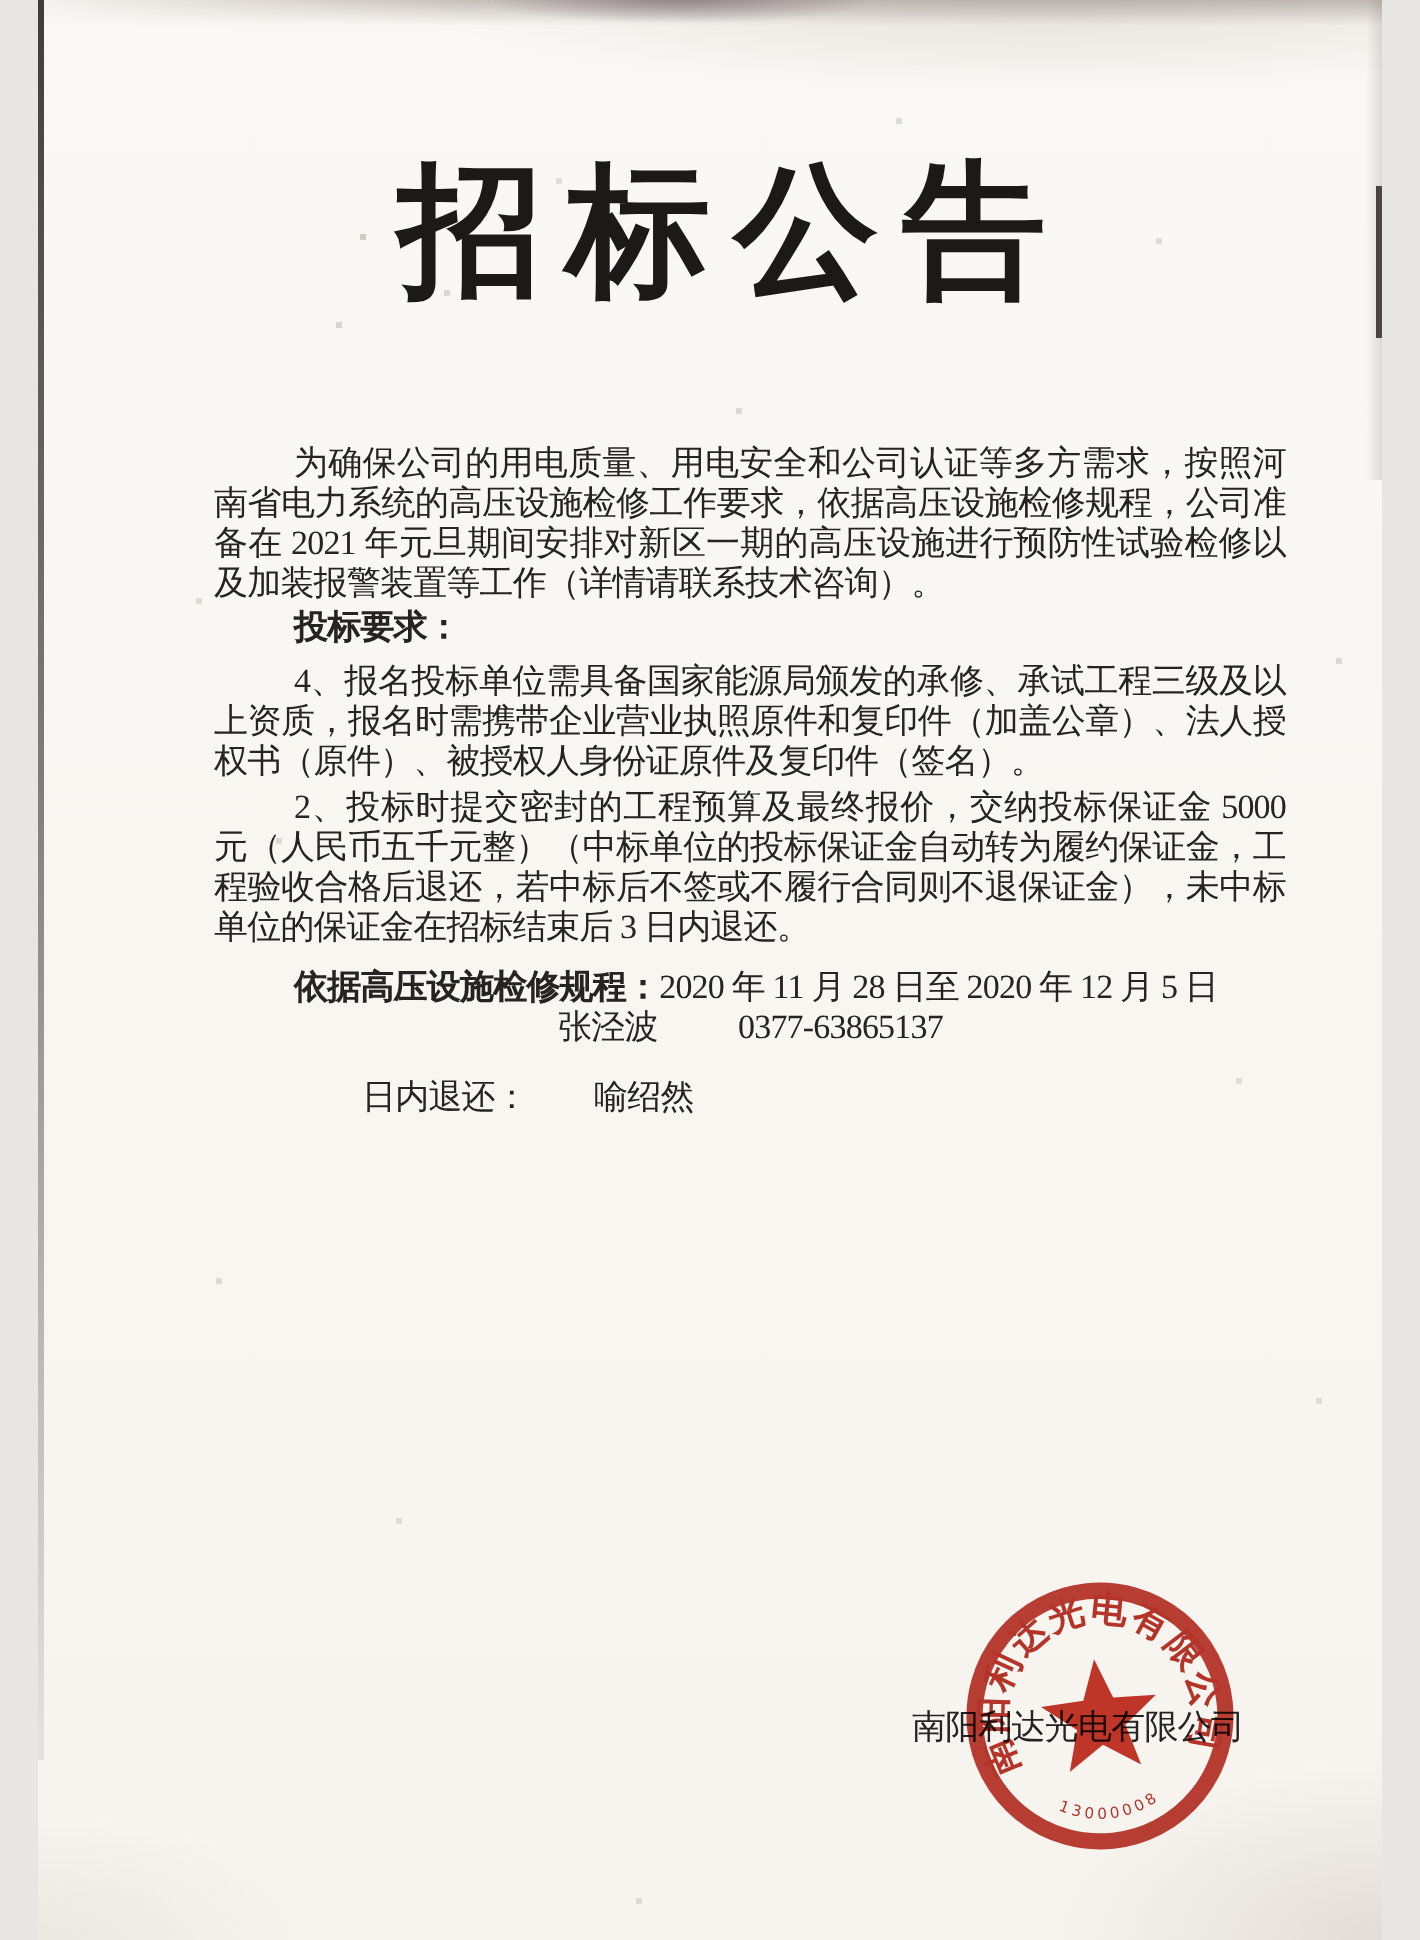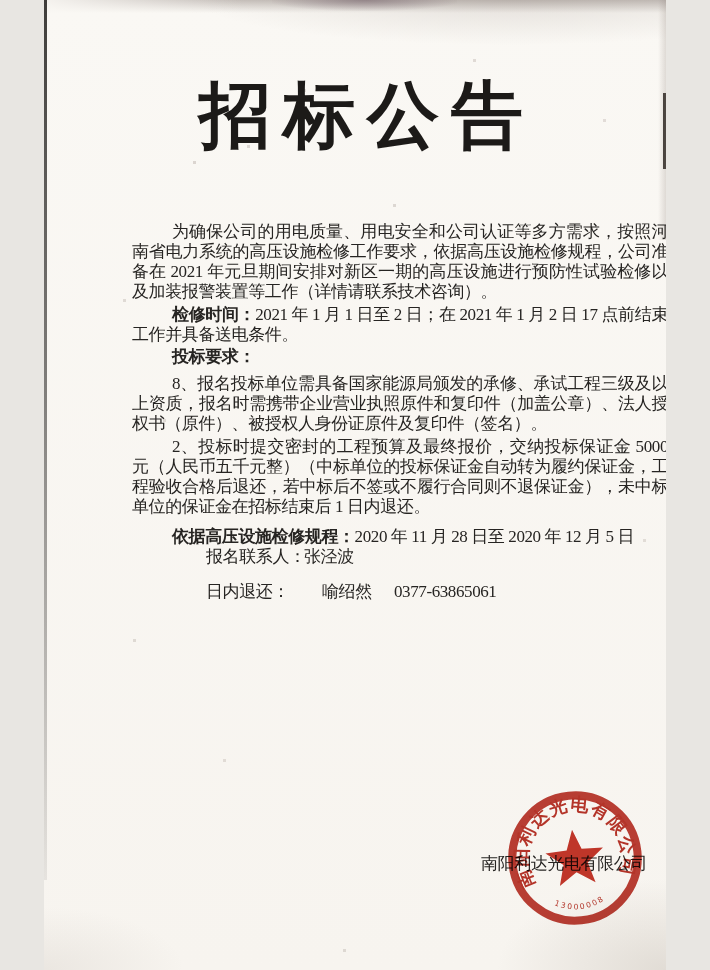--- a/index.html
+++ b/index.html
@@ -1,18 +1,18 @@
 <!DOCTYPE html>
 <html><head>
 <meta charset="utf-8">
 <style>
   html,body{margin:0;padding:0;background:#e8e6e2;}
   .page{
     position:relative;
-    width:622px;height:970px;
+    width:672px;height:970px;
     margin:0 auto;
     background:
       radial-gradient(ellipse 260px 140px at 100% 100%, rgba(168,158,146,.28), rgba(168,158,146,0) 65%),
       radial-gradient(ellipse 200px 90px at 0% 100%, rgba(170,160,150,.16), rgba(170,160,150,0) 70%),
       radial-gradient(ellipse 420px 60px at 75% 0%, rgba(150,138,130,.22), rgba(150,138,130,0) 75%),
       linear-gradient(#faf8f4,#f7f4ef);
     font-family:"Liberation Serif","DejaVu Serif",serif;
     color:#232120;
     overflow:hidden;
     text-decoration:underline;
@@ -83,38 +83,36 @@
   <div class="edge-left"></div>
   <div class="edge-right-notch"></div>
   <div class="edge-right-soft"></div>
   <div class="specks"></div>
 
   <div class="title">招标公告</div>
 
   <div class="body">
     <p>为确保公司的用电质量、用电安全和公司认证等多方需求，按照河南省电力系统的高压设施检修工作要求，依据高压设施检修规程，公司准备在 2021 年元旦期间安排对新区一期的高压设施进行预防性试验检修以及加装报警装置等工作（详情请联系技术咨询）。</p>
 
-    <p class="para-time"><span class="bold-label">检修时间：</span><span>2021 年 1 月 1 日至 2 日；在 2021 年 1 月 2 日 17 点前结束工作并具备送电条件。</span></p>
 
     <p class="para-require">投标要求：</p>
 
-    <p class="para-item1">8、报名投标单位需具备国家能源局颁发的承修、承试工程三级及以上资质，报名时需携带企业营业执照原件和复印件（加盖公章）、法人授权书（原件）、被授权人身份证原件及复印件（签名）。</p>
+    <p class="para-item1">4、报名投标单位需具备国家能源局颁发的承修、承试工程三级及以上资质，报名时需携带企业营业执照原件和复印件（加盖公章）、法人授权书（原件）、被授权人身份证原件及复印件（签名）。</p>
 
-    <p class="para-item2">2、投标时提交密封的工程预算及最终报价，交纳投标保证金 5000 元（人民币五千元整）（中标单位的投标保证金自动转为履约保证金，工程验收合格后退还，若中标后不签或不履行合同则不退保证金），未中标单位的保证金在招标结束后 1 日内退还。</p>
+    <p class="para-item2">2、投标时提交密封的工程预算及最终报价，交纳投标保证金 5000 元（人民币五千元整）（中标单位的投标保证金自动转为履约保证金，工程验收合格后退还，若中标后不签或不履行合同则不退保证金），未中标单位的保证金在招标结束后 3 日内退还。</p>
 
     <p class="para-deadline"><span class="bold-label">依据高压设施检修规程：</span><span>2020 年 11 月 28 日至 2020 年 12 月 5 日</span></p>
 
     <p class="contact-row row-0">
-      <span class="c-label">报名联系人：</span>
       <span class="c-name">张泾波</span>
+      <span class="c-phone">0377-63865137</span>
     </p>
     <p class="contact-row row-1">
       <span class="c-label">日内退还：</span>
       <span class="c-name">喻绍然</span>
-      <span class="c-phone">0377-63865061</span>
     </p>
   </div>
 
   <div class="company-line">南阳利达光电有限公司</div>
 
   <svg class="seal" viewBox="0 0 160 160">
     <defs>
       <path id="sealArcTop" d="M 33.0 97.1 A 50 50 0 1 1 127.0 97.1" fill="none"></path>
       <path id="sealArcBottom" d="M 33.2 107 A 54 54 0 0 0 126.8 107" fill="none"></path>
     </defs>

